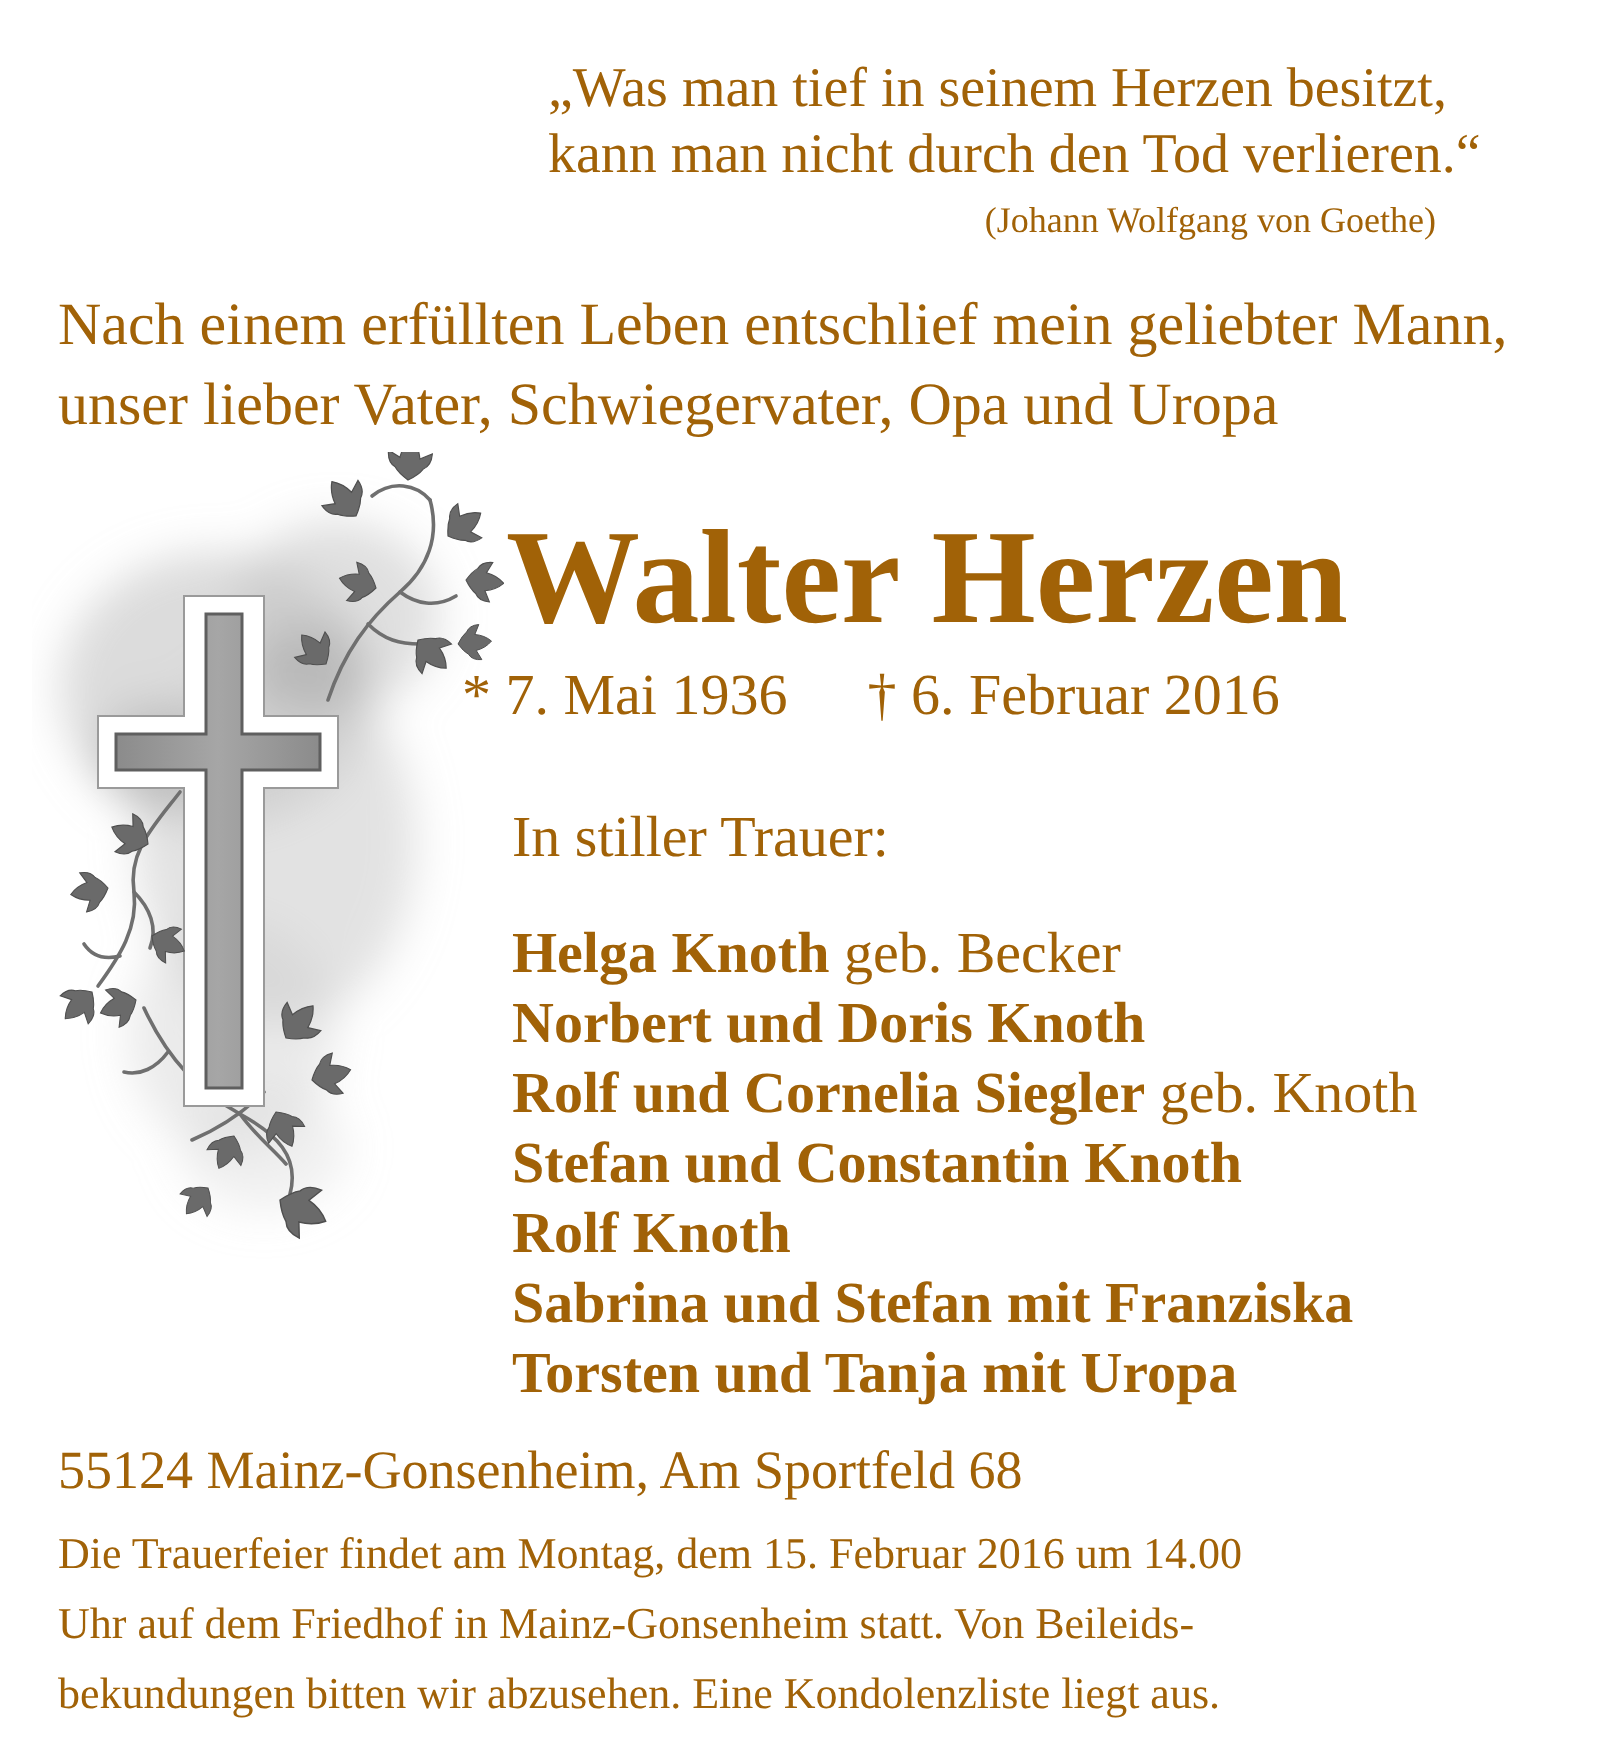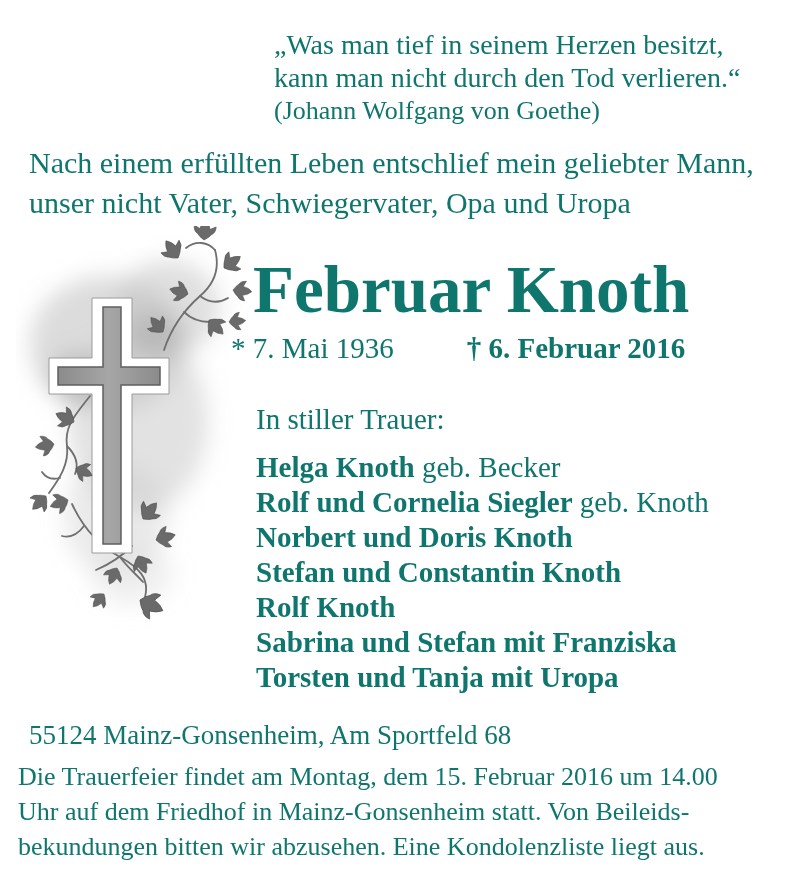--- a/index.html
+++ b/index.html
@@ -1,37 +1,38 @@
 <!DOCTYPE html>
 <html><head>
 <meta charset="utf-8">
 <style>
   html, body { margin: 0; padding: 0; background: #ffffff; }
   .page {
     position: relative;
     width: 800px;
     height: 871px;
     background: #ffffff;
-    color: #0f766e;
+    color: #a16207;
     font-family: "Liberation Serif", "DejaVu Serif", serif;
     overflow: hidden;
   }
 
   
   .quote {
     position: absolute;
     left: 274px; top: 28px;
     width: 452px;
     font-size: 28px;
     line-height: 33px;
     white-space: nowrap;
   }
   .quote-attr {
-    font-size: 26px;
+    font-size: 18px;
     line-height: 31px;
+    text-align: right;
     padding-right: 8px;
     margin-top: 1px;
   }
 
   
   .intro {
     position: absolute;
     left: 29px; top: 143px;
     width: 765px;
     font-size: 30px;
@@ -55,71 +56,71 @@
     line-height: 72px;
     white-space: nowrap;
   }
   .dates {
     position: absolute;
     left: 231px; top: 331px;
     font-size: 29px;
     line-height: 34px;
     white-space: nowrap;
   }
-  .dates .death { margin-left: 73px; font-weight: bold; }
+  .dates .death { margin-left: 40px; }
 
   
   .trauer-heading {
     position: absolute;
     left: 256px; top: 402px;
     font-size: 29px;
     line-height: 34px;
   }
   .mourners {
     position: absolute;
-    left: 256px; top: 450px;
+    left: 256px; top: 460px;
     font-size: 29px;
     line-height: 35px;
     white-space: nowrap;
   }
   .mourner .b { font-weight: bold; }
   .mourner .r { font-weight: normal; }
 
   
   .address {
     position: absolute;
     left: 29px; top: 719px;
     font-size: 27px;
     line-height: 33px;
     white-space: nowrap;
     text-align: right;
   }
   .funeral {
     position: absolute;
-    left: 18px; top: 759px;
+    left: 29px; top: 759px;
     width: 765px;
-    font-size: 26px;
+    font-size: 22px;
     line-height: 35px;
     white-space: nowrap;
   }
 </style>
 </head>
 <body>
 
 <div class="page">
 
   <div class="quote">
     <div>„Was man tief in seinem Herzen besitzt,</div>
     <div>kann man nicht durch den Tod verlieren.“</div>
     <div class="quote-attr">(Johann Wolfgang von Goethe)</div>
   </div>
 
   <div class="intro">
     <div>Nach einem erfüllten Leben entschlief mein geliebter Mann,</div>
-    <div>unser nicht Vater, Schwiegervater, Opa und Uropa</div>
+    <div>unser lieber Vater, Schwiegervater, Opa und Uropa</div>
   </div>
 
   <svg class="illustration" viewBox="0 0 236 424" width="236" height="424" aria-hidden="true">
     <defs>
       <filter id="mistBlur" x="-50%" y="-50%" width="200%" height="200%">
         <feGaussianBlur stdDeviation="11"></feGaussianBlur>
       </filter>
       <linearGradient id="coreGrad" x1="0" y1="0" x2="1" y2="0">
         <stop offset="0" stop-color="#8b8b8b"></stop>
         <stop offset="0.5" stop-color="#a6a6a6"></stop>
@@ -179,32 +180,32 @@
       <use href="#leaf" transform="translate(52,274) rotate(-110) scale(0.9)"></use>
       <use href="#leaf" transform="translate(127,293) rotate(40)"></use>
       <use href="#leaf" transform="translate(140,314) rotate(75) scale(0.95)"></use>
       <use href="#leaf" transform="translate(122,330) rotate(155) scale(0.9)"></use>
       <use href="#leaf" transform="translate(101,342) rotate(-155) scale(0.85)"></use>
       <use href="#leaf" transform="translate(124,374) rotate(115) scale(1.2)"></use>
       <use href="#leaf" transform="translate(88,368) rotate(-140) scale(0.8)"></use>
     </g>
   </svg>
 
-  <div class="name">Februar Knoth</div>
+  <div class="name">Walter Herzen</div>
 
   <div class="dates">
     <span class="birth">* 7. Mai 1936</span><span class="death">† 6. Februar 2016</span>
   </div>
 
   <div class="trauer-heading">In stiller Trauer:</div>
 
   <div class="mourners">
     <div class="mourner"><span class="b">Helga Knoth</span><span class="r"> geb. Becker</span></div>
+    <div class="mourner"><span class="b">Norbert und Doris Knoth</span><span class="r"></span></div>
     <div class="mourner"><span class="b">Rolf und Cornelia Siegler</span><span class="r"> geb. Knoth</span></div>
-    <div class="mourner"><span class="b">Norbert und Doris Knoth</span><span class="r"></span></div>
     <div class="mourner"><span class="b">Stefan und Constantin Knoth</span><span class="r"></span></div>
     <div class="mourner"><span class="b">Rolf Knoth</span><span class="r"></span></div>
     <div class="mourner"><span class="b">Sabrina und Stefan mit Franziska</span><span class="r"></span></div>
     <div class="mourner"><span class="b">Torsten und Tanja mit Uropa</span><span class="r"></span></div>
   </div>
 
   <div class="address">55124 Mainz-Gonsenheim, Am Sportfeld 68</div>
 
   <div class="funeral">
     <div>Die Trauerfeier findet am Montag, dem 15. Februar 2016 um 14.00</div>

